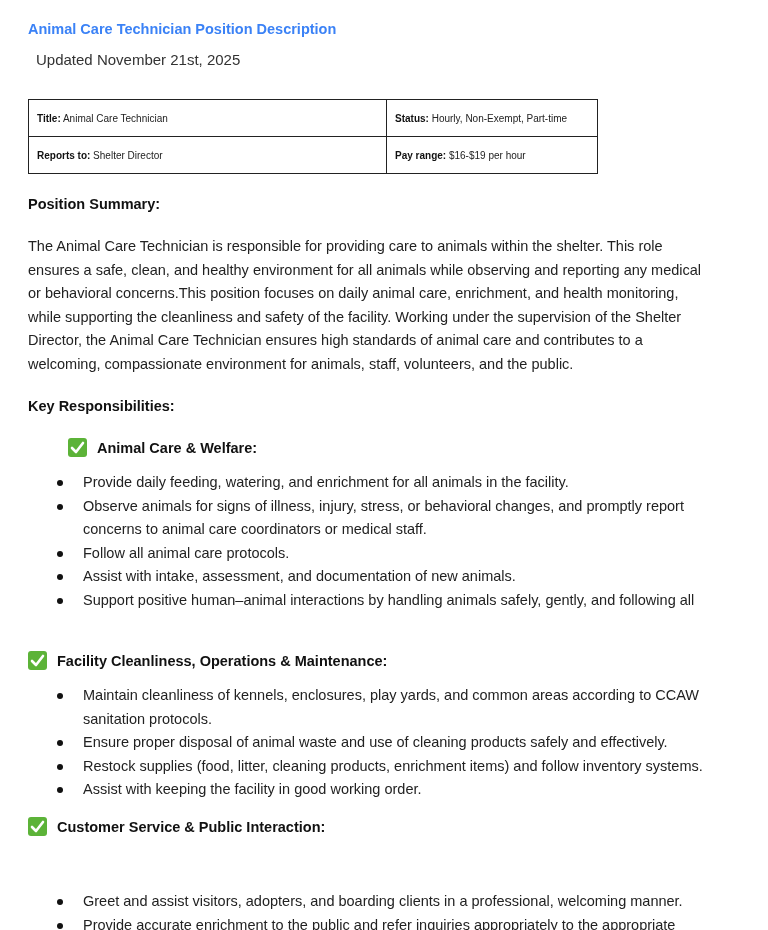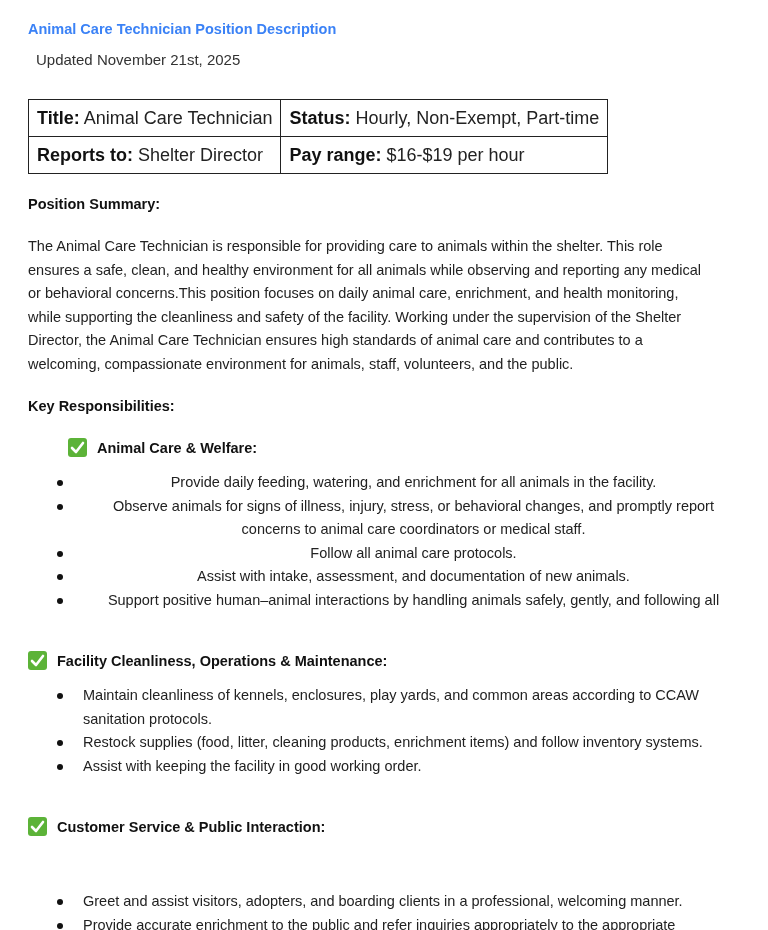--- a/index.html
+++ b/index.html
@@ -38,21 +38,21 @@
       color: #333;
       white-space: nowrap;
       margin-left: 8px;
     }
     table.info {
       position: absolute;
       left: 0;
       top: 99px;
       width: 570px;
       border-collapse: collapse;
-      font-size: 18px;
+      font-size: 10px;
     }
     table.info td {
       border: 1.5px solid #222;
       height: 36px;
       padding: 0 8px;
       vertical-align: middle;
       color: #222;
       white-space: nowrap;
     }
     table.info td.c1 { width: 341px; }
@@ -167,21 +167,21 @@
   <div class="section-heading" style="top:398px;">Key Responsibilities:</div>
 
   <div class="sub-heading" style="top:438px;padding-left:40px;">
     <span class="check">
       <svg viewBox="0 0 15 15">
           <path d="M2 8 L6 12 L13 3" fill="none" stroke="#ffffff" stroke-width="2.6" stroke-linecap="round" stroke-linejoin="round"></path>
         </svg>
     </span>
     <span>Animal Care &amp; Welfare:</span>
   </div>
-  <ul class="bullets" style="top:471px;text-align:center;">
+  <ul class="bullets" style="top:471px;">
     <li>
         <span class="dot"></span>
         <span class="ln">Provide daily feeding, watering, and enrichment for all animals in the facility.</span>
       </li>
     <li>
         <span class="dot"></span>
         <span class="ln">Observe animals for signs of illness, injury, stress, or behavioral changes, and promptly report</span>
         <span class="ln">concerns to animal care coordinators or medical staff.</span>
       </li>
     <li>
@@ -207,20 +207,24 @@
     <span>Facility Cleanliness, Operations &amp; Maintenance:</span>
   </div>
   <ul class="bullets" style="top:684px;">
     <li>
         <span class="dot"></span>
         <span class="ln">Maintain cleanliness of kennels, enclosures, play yards, and common areas according to CCAW</span>
         <span class="ln">sanitation protocols.</span>
       </li>
     <li>
         <span class="dot"></span>
+        <span class="ln">Ensure proper disposal of animal waste and use of cleaning products safely and effectively.</span>
+      </li>
+    <li>
+        <span class="dot"></span>
         <span class="ln">Restock supplies (food, litter, cleaning products, enrichment items) and follow inventory systems.</span>
       </li>
     <li>
         <span class="dot"></span>
         <span class="ln">Assist with keeping the facility in good working order.</span>
       </li>
   </ul>
 
   <div class="sub-heading" style="top:817px;">
     <span class="check">

